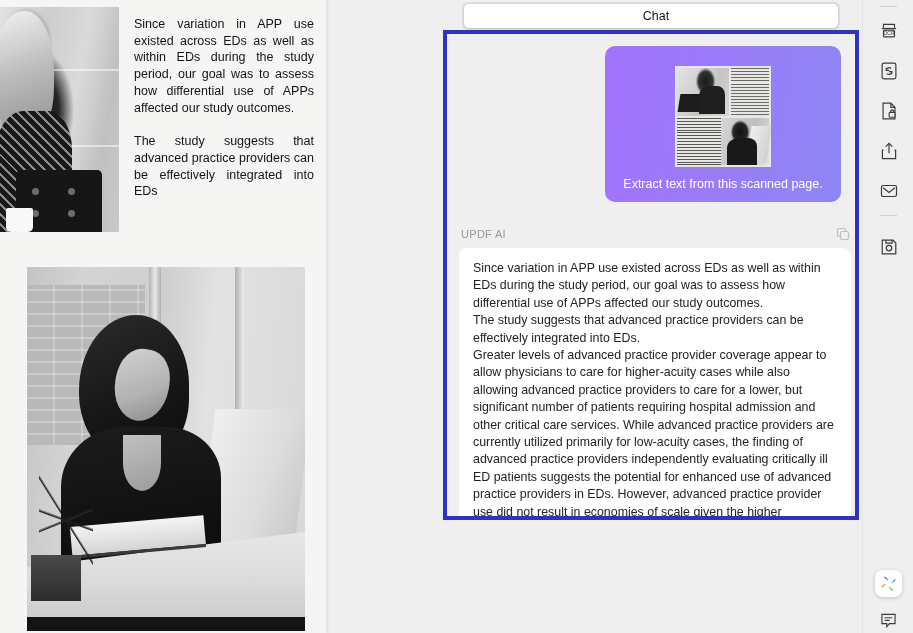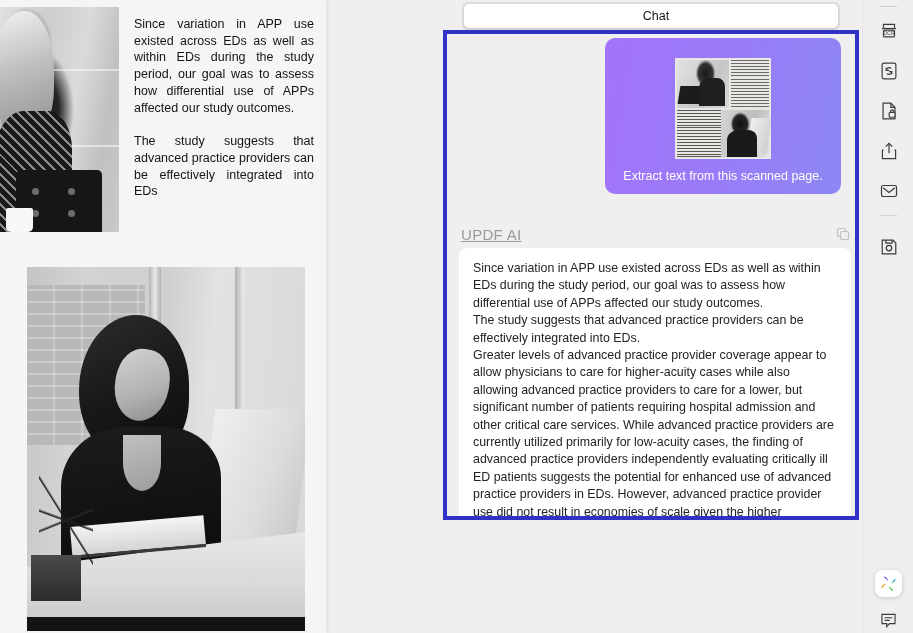--- a/index.html
+++ b/index.html
@@ -170,21 +170,21 @@
   #chat-area {
     position: absolute; left: 3px; top: 30px; width: 416px; height: 490px;
     border: 4px solid #3131c6;
     background: #efefef;
     overflow: hidden;
   }
   #chat-inner { position: absolute; inset: 0; padding: 0; }
 
   
   #user-bubble {
-    position: absolute; right: 14px; top: 4px; width: 236px;
+    position: absolute; right: 14px; top: 12px; width: 236px;
     background: linear-gradient(100deg, #a273fb 0%, #9a7bf8 48%, #8d87f4 100%);
     border-radius: 10px;
     padding: 20px 8px 10px 8px;
   }
   #thumb {
     width: 96px; height: 101px; margin: 0 auto;
     display: block;
     background: #e9e7e4;
     position: relative; overflow: hidden;
   }
@@ -233,21 +233,21 @@
   #bubble-text {
     margin-top: 9px; text-align: center;
     font-size: 12.5px; color: #ffffff; line-height: 16px;
   }
 
   
   #ai-label-row {
     position: absolute; left: 14px; top: 190px; width: 390px; height: 20px;
     display: flex; align-items: center; justify-content: space-between;
   }
-  #ai-label { font-size: 15px; color: #9a9a9a; letter-spacing: .3px; text-decoration: underline; }
+  #ai-label { font-size: 11px; color: #9a9a9a; letter-spacing: .3px; }
   #copy-icon { width: 16px; height: 16px; opacity: .55; }
 
   
   #answer-card {
     position: absolute; left: 12px; top: 214px; width: 392px; height: 302px;
     background: #ffffff; border-radius: 8px;
     padding: 12px 14px 0 14px;
     overflow: hidden;
   }
   #answer-card p {

